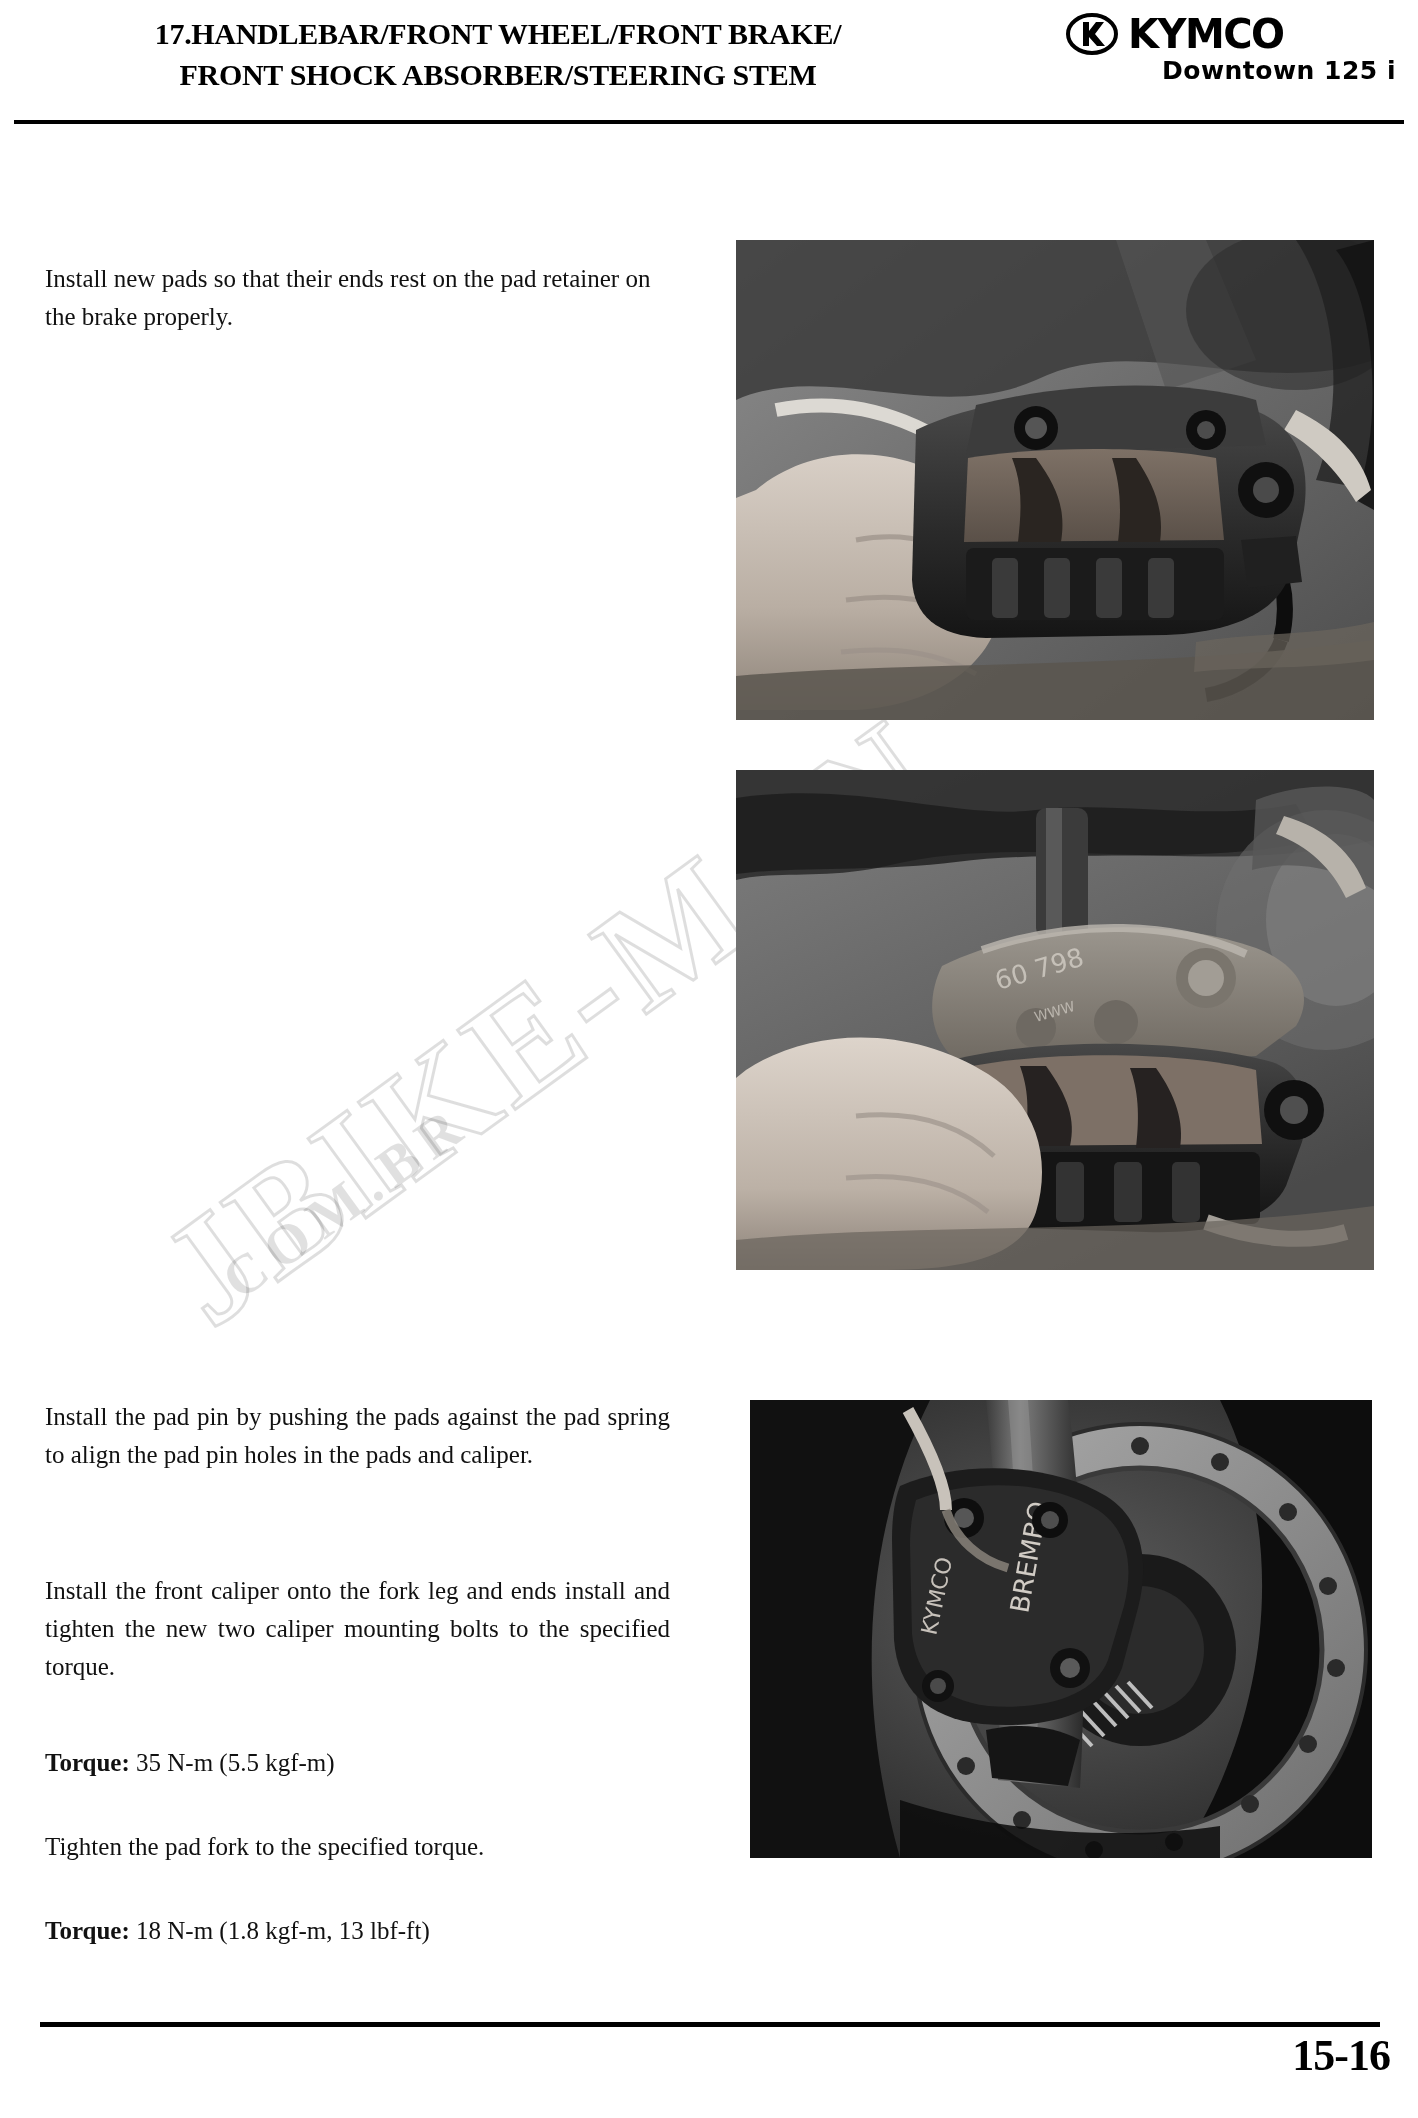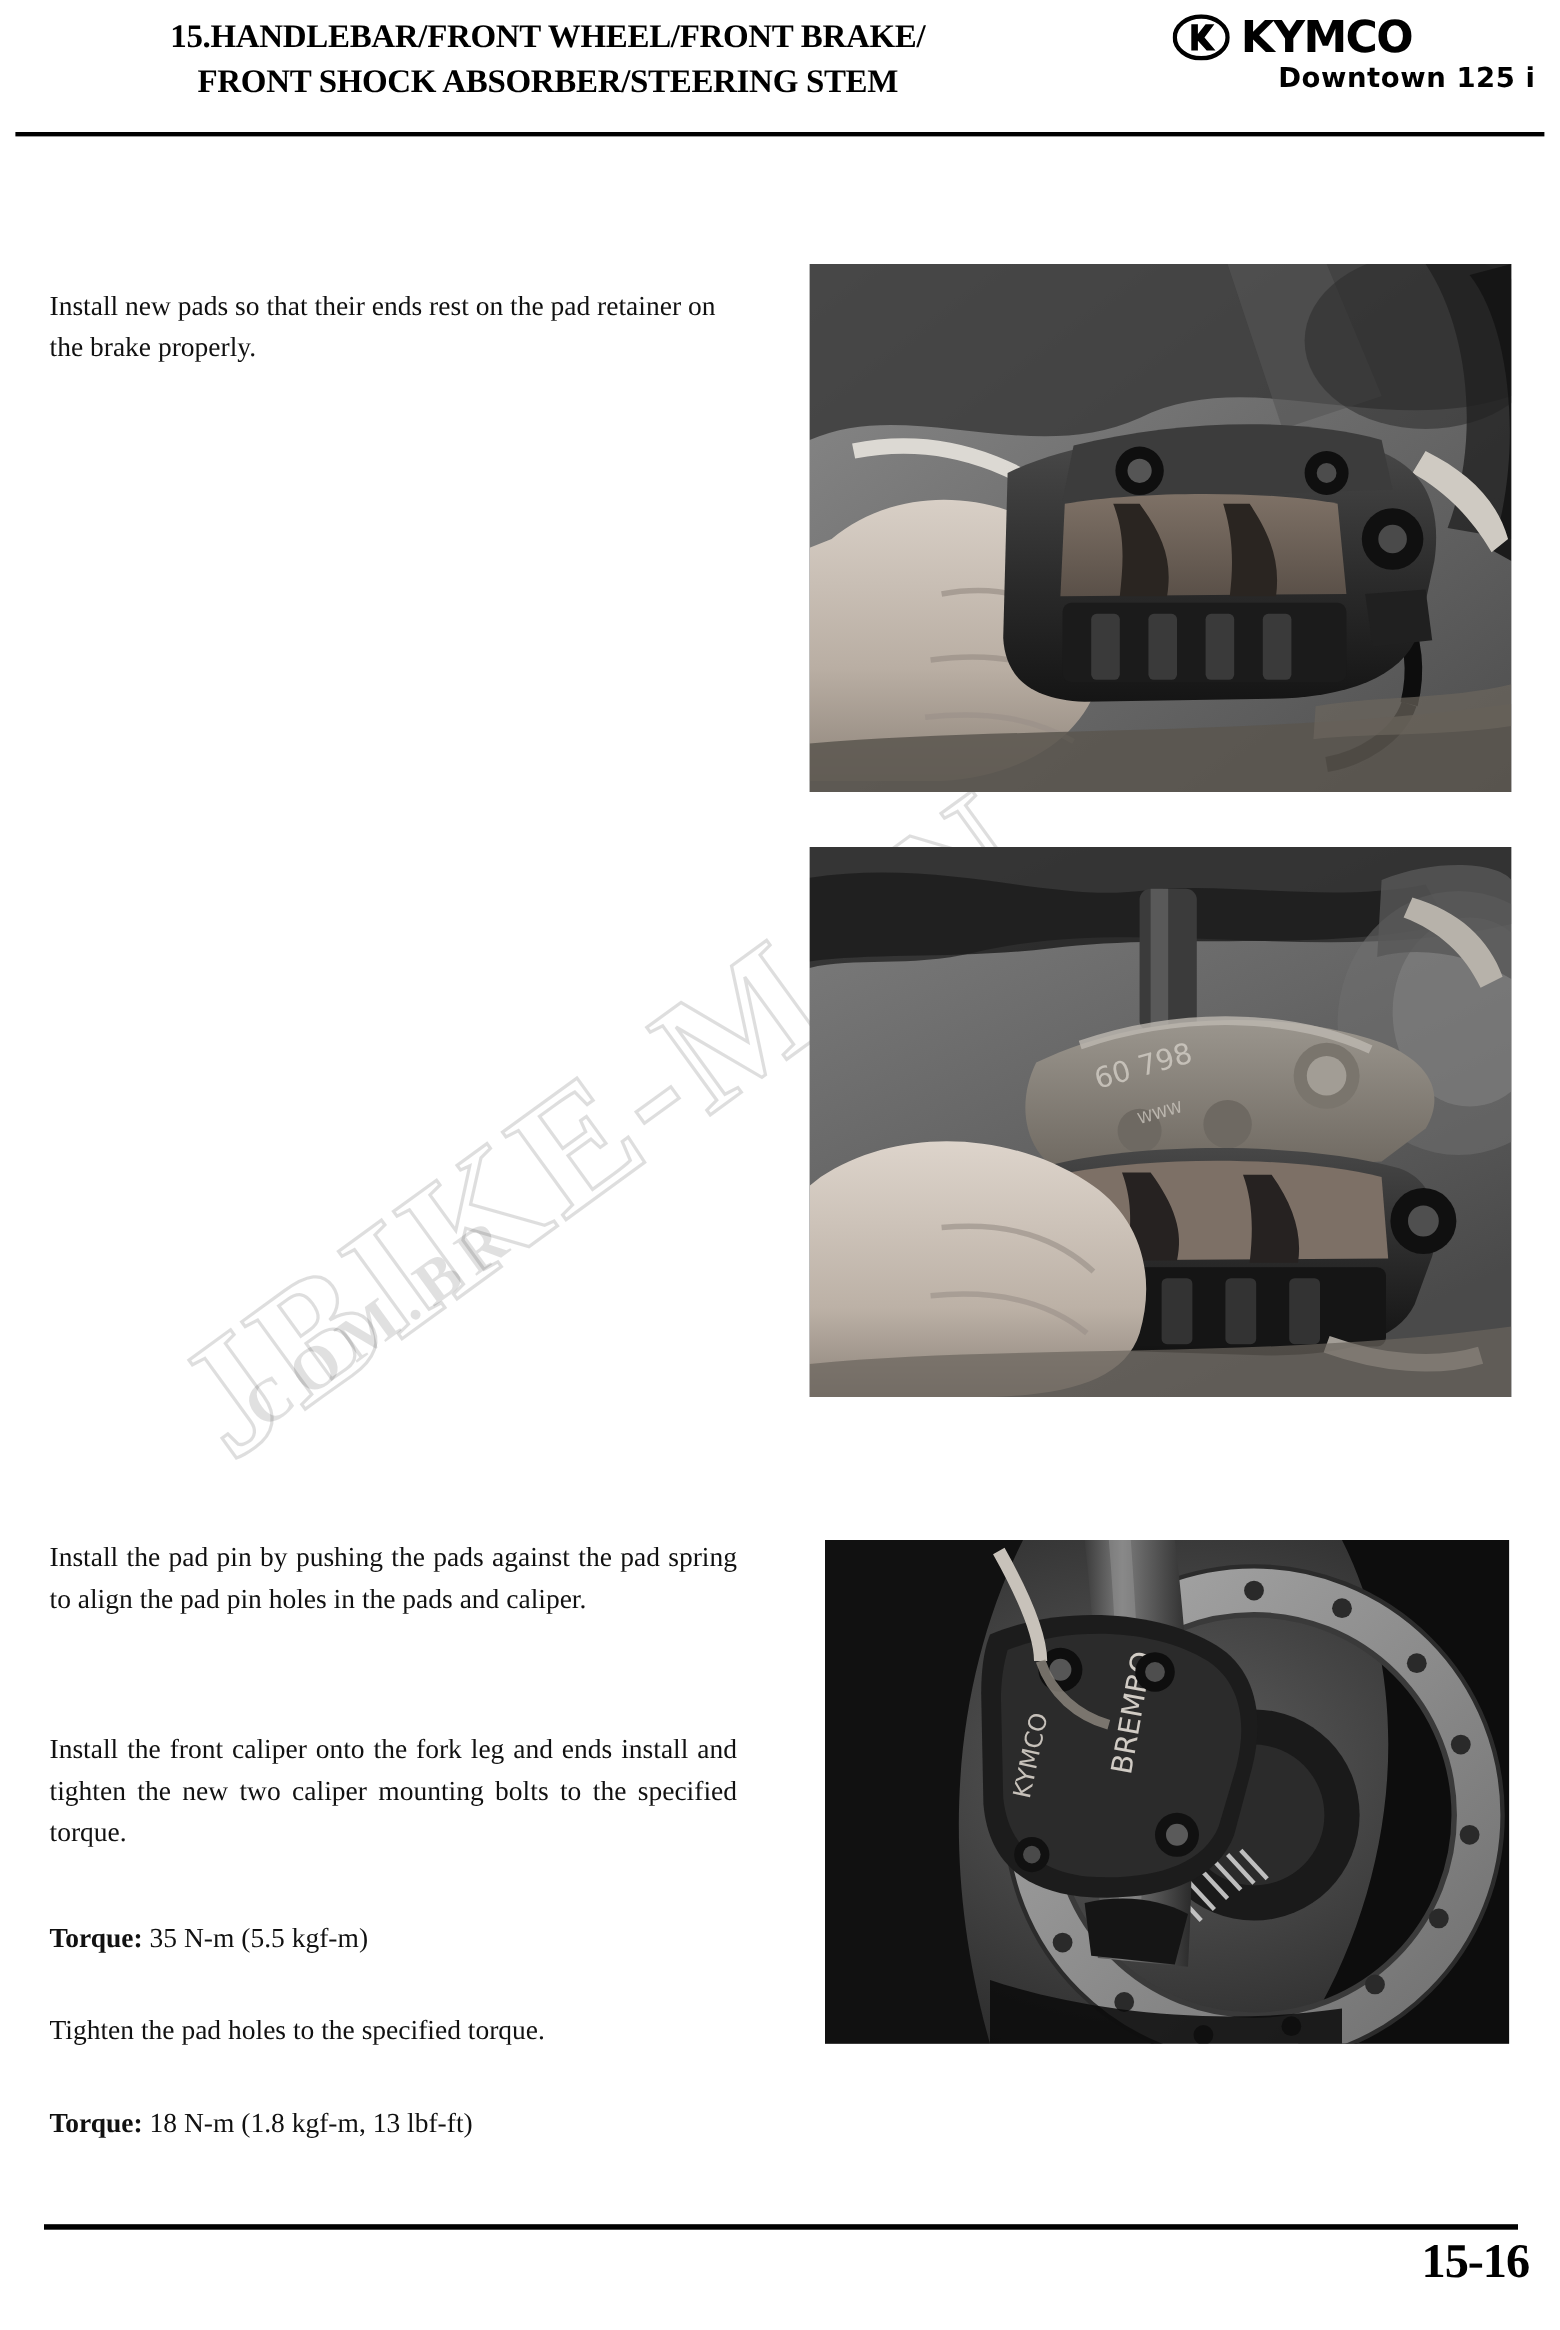--- a/index.html
+++ b/index.html
@@ -178,21 +178,21 @@
   }
 </style>
 </head>
 <body>
 
 <div class="page">
 
   <div class="header">
 
     <div class="header-title">
-      <span class="line1">15.HANDLEBAR/FRONT WHEEL/FRONT BRAKE/</span>
+      <span class="line1">17.HANDLEBAR/FRONT WHEEL/FRONT BRAKE/</span>
       <span class="line2">FRONT SHOCK ABSORBER/STEERING STEM</span>
     </div>
 
     <div class="logo-block">
       <div class="logo-row">
         <span class="logo-mark">
           <svg width="52" height="42" viewBox="0 0 52 42">
             <ellipse cx="26" cy="21" rx="24" ry="19" fill="none" stroke="#000" stroke-width="4"></ellipse>
             <path d="M17 9 L17 33 L23 33 L23 24 L31 33 L39 33 L29 21 L38 9 L30 9 L23 18 L23 9 Z" fill="#000"></path>
           </svg>
@@ -214,21 +214,21 @@
 
   <div class="para justify" style="left:45px; top:1398px; width:625px;">Install the pad pin by pushing the pads against the pad spring to align the pad pin holes in the pads and caliper.</div>
 
   <div class="para justify" style="left:45px; top:1572px; width:625px;">Install the front caliper onto the fork leg and ends install and tighten the new two caliper mounting bolts to the specified torque.</div>
 
   <div class="para" style="left:45px; top:1744px; width:625px;">
     <b>Torque:</b>
     <span>35 N-m (5.5 kgf-m)</span>
   </div>
 
-  <div class="para" style="left:45px; top:1828px; width:625px;">Tighten the pad holes to the specified torque.</div>
+  <div class="para" style="left:45px; top:1828px; width:625px;">Tighten the pad fork to the specified torque.</div>
 
   <div class="para" style="left:45px; top:1912px; width:625px;">
     <b>Torque:</b>
     <span>18 N-m (1.8 kgf-m, 13 lbf-ft)</span>
   </div>
 
   <div class="photo" style="left:736px; top:240px; width:638px; height:480px;">
     <svg width="638" height="480" viewBox="0 0 638 480">
       <defs>
         <linearGradient id="bg1" x1="0" y1="0" x2="1" y2="1">

